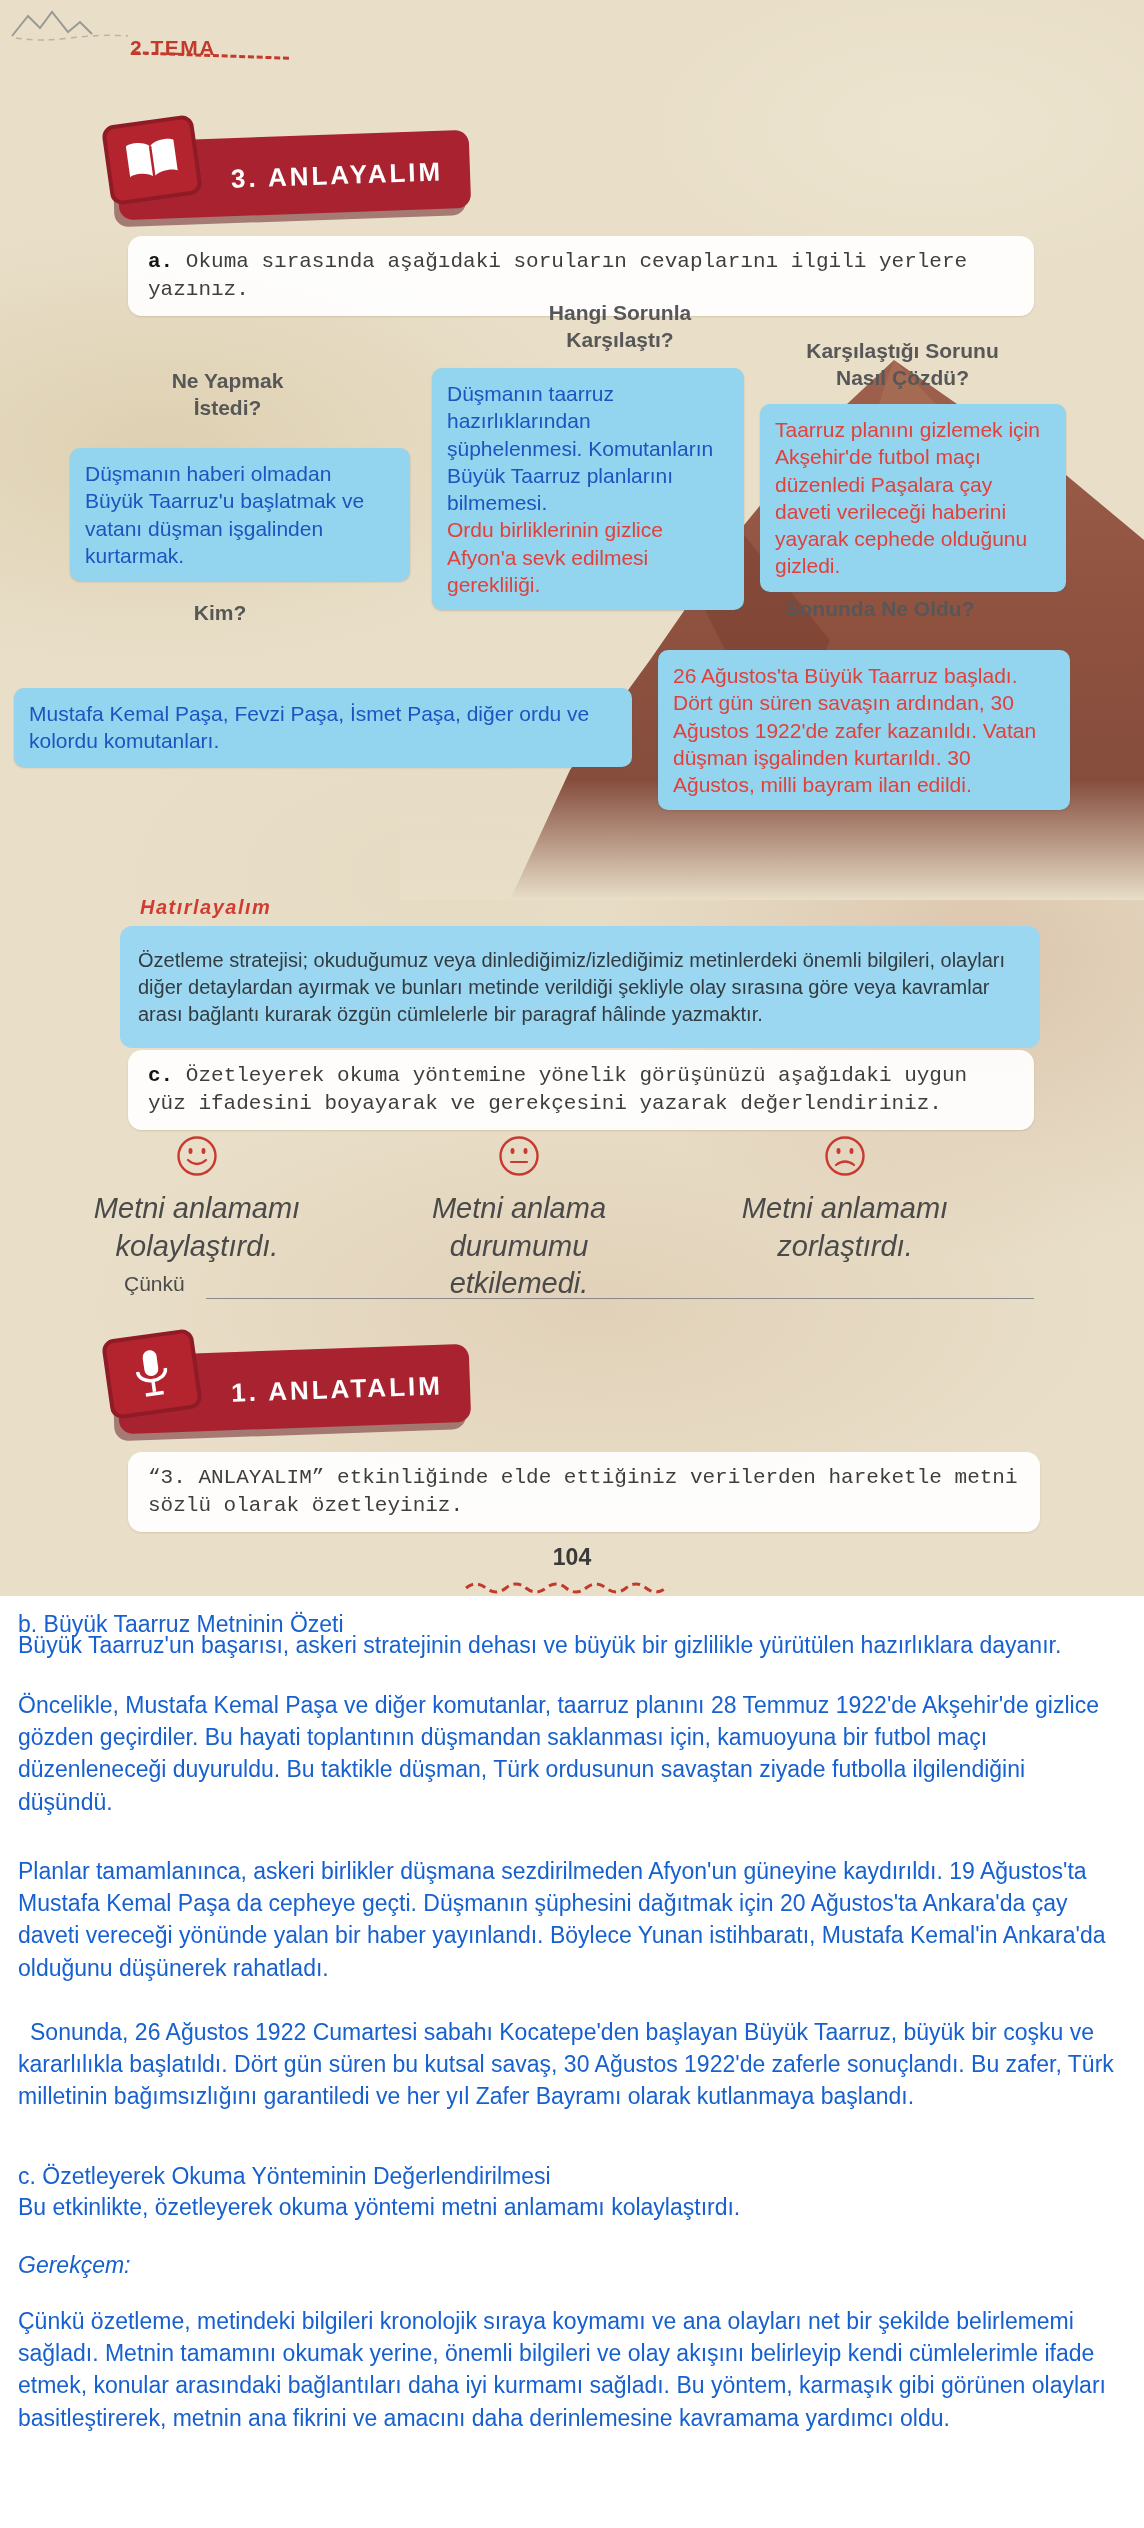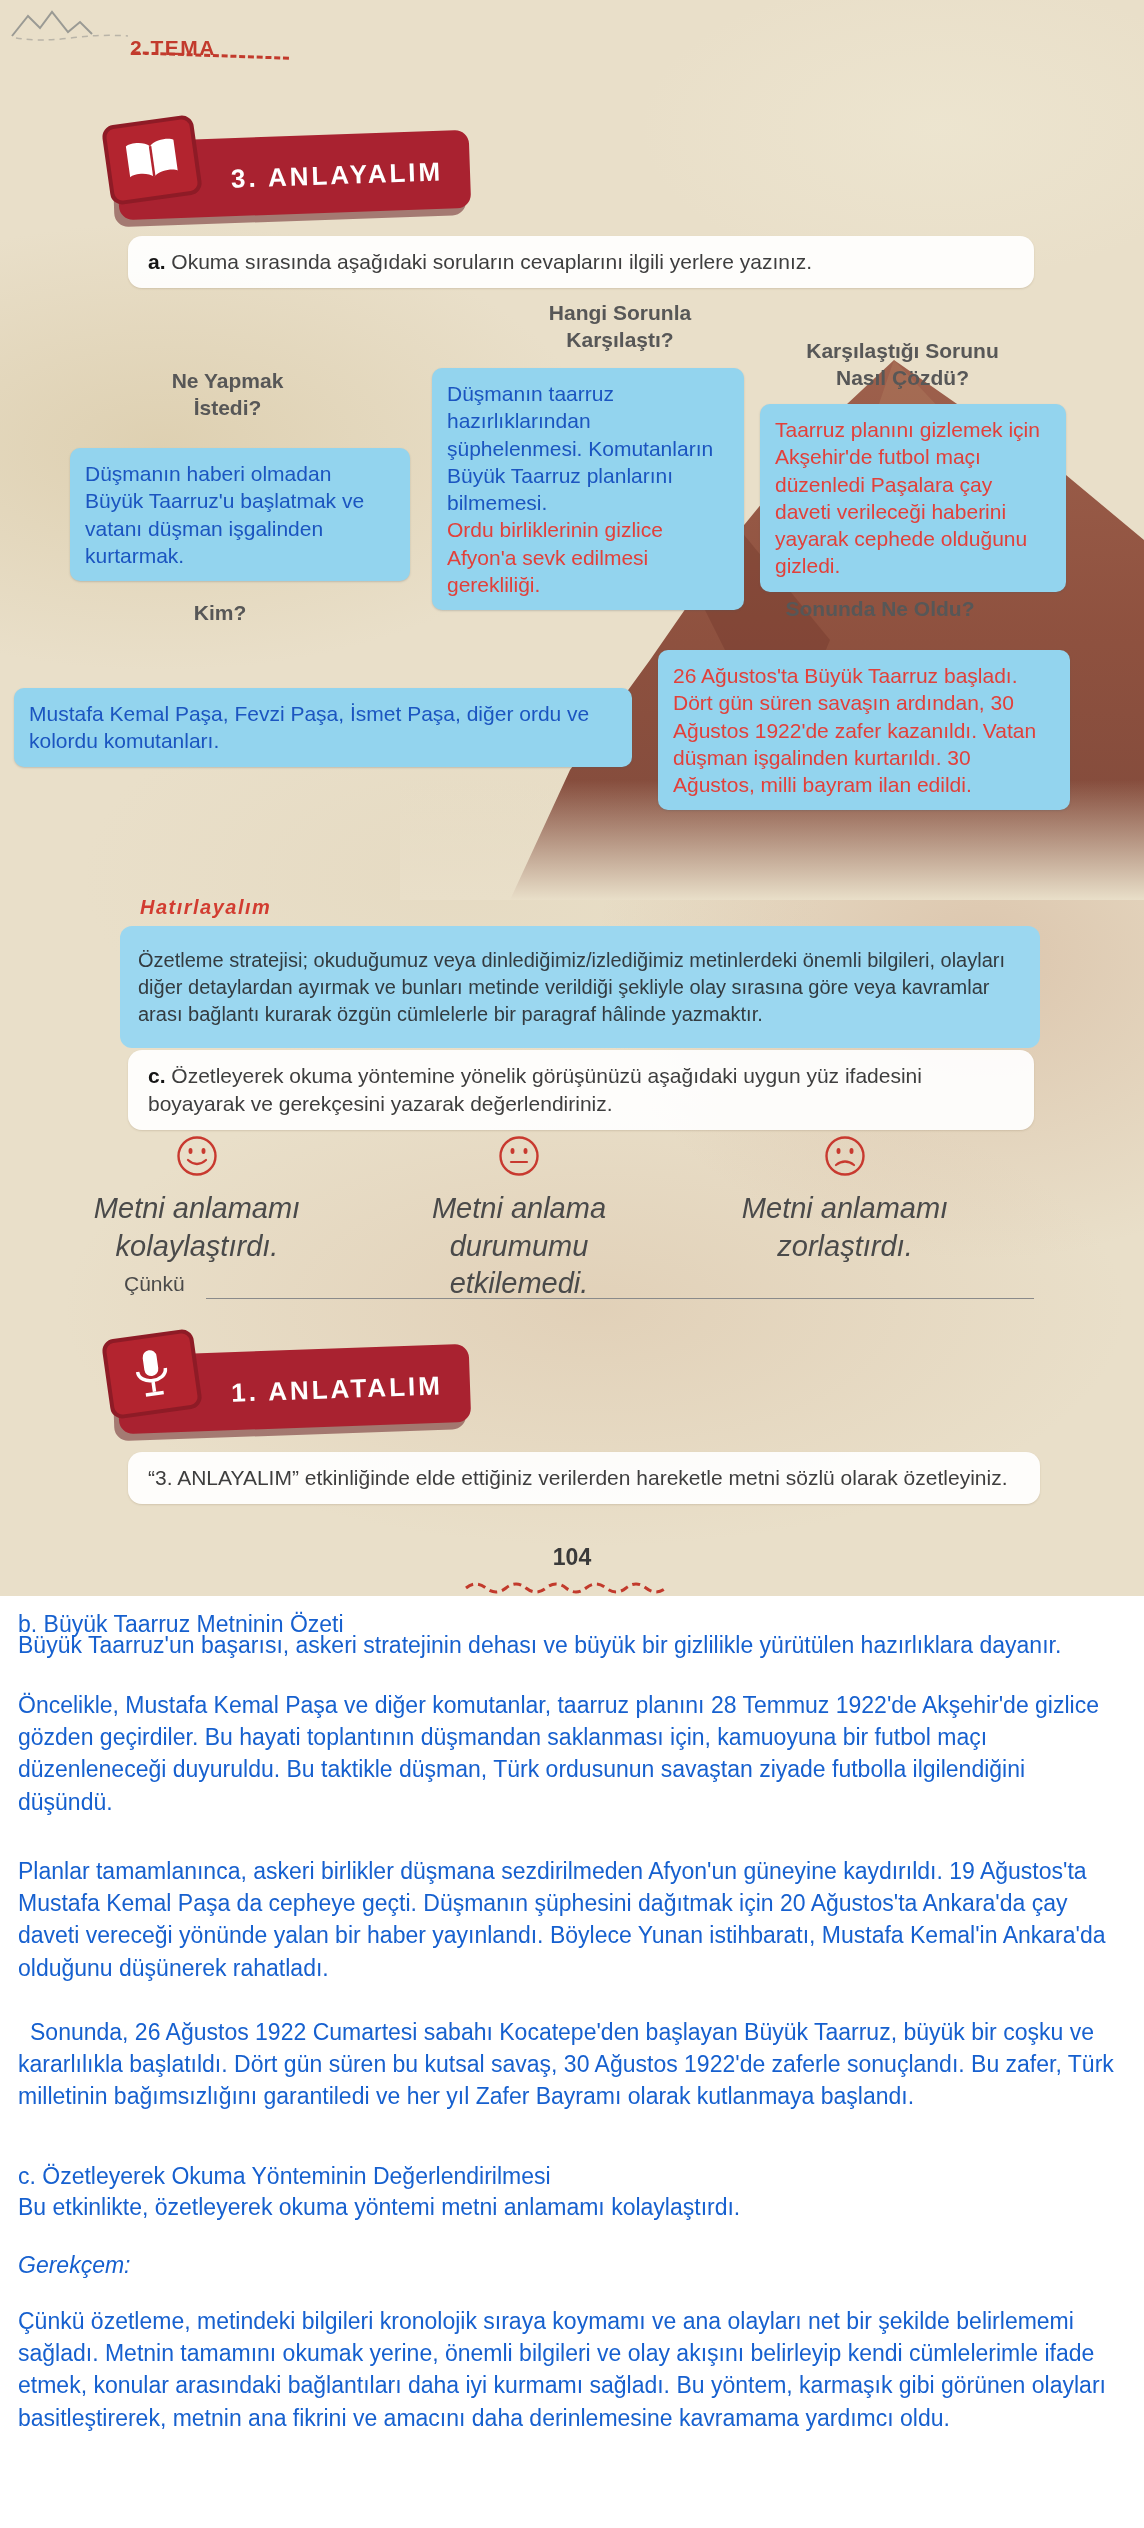--- a/index.html
+++ b/index.html
@@ -40,20 +40,21 @@
     display:flex; align-items:center; justify-content:center;
     color:#ffffff; font-weight:bold; font-size:26px; letter-spacing:3px;
     transform:rotate(-2deg); z-index:3; white-space:nowrap;
   }
 
   
   .white-box {
     position:absolute; background:rgba(255,255,255,.92); border-radius:14px;
     padding:12px 20px; font-size:21px; color:#3e3e3e; line-height:1.34;
     box-shadow:0 1px 2px rgba(120,100,70,.2);
+    font-family:Liberation Mono, monospace;
   }
   .sec-label { font-weight:bold; color:#151515; }
 
   .q-title { position:absolute; font-size:21px; font-weight:bold; color:#575757; text-align:center; line-height:1.28; }
 
   .blue-box {
     position:absolute; background:#93d4ee; border-radius:10px;
     padding:12px 15px; font-size:21px; line-height:1.3;
     box-shadow:0 1px 2px rgba(80,90,100,.25);
   }

